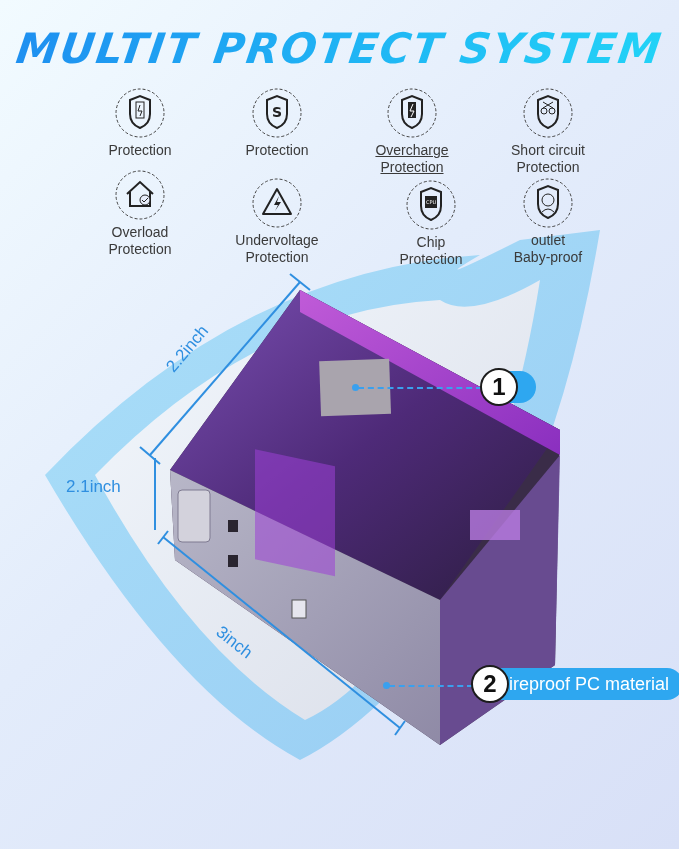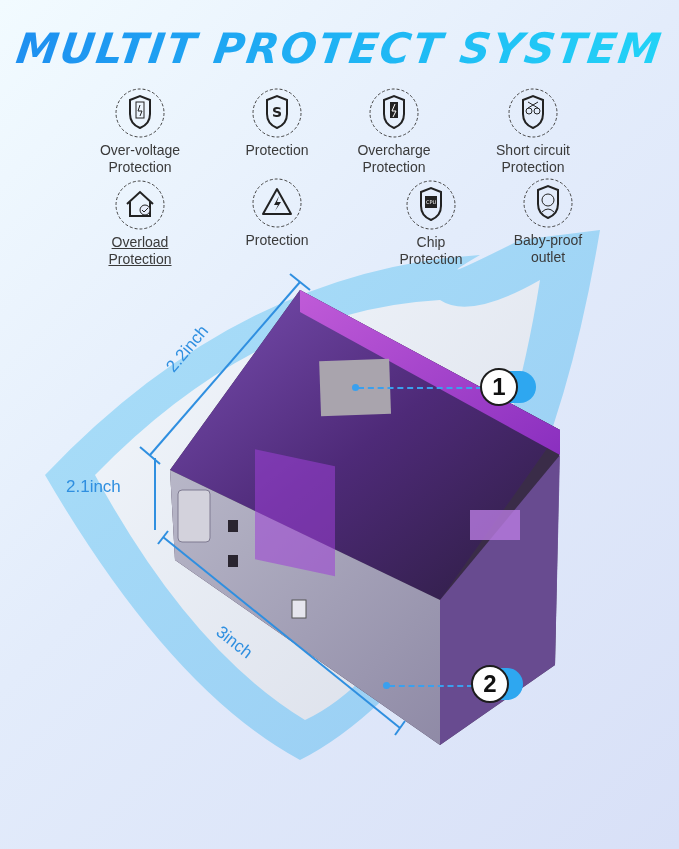--- a/index.html
+++ b/index.html
@@ -105,79 +105,79 @@
 
 <div class="feat" style="left:70px; top:86px;">
   <span class="ico">
     <svg viewBox="0 0 54 54">
         <circle cx="27" cy="27" r="24" fill="none" stroke="#444" stroke-dasharray="3 2"></circle>
         <path d="M17 14 L27 10 L37 14 L37 28 Q37 38 27 42 Q17 38 17 28 Z" fill="none" stroke="#222" stroke-width="2"></path>
         <rect x="23" y="16" width="8" height="16" fill="none" stroke="#222"></rect>
         <path d="M27 19 L25 25 L29 25 L27 30" stroke="#222" fill="none"></path>
       </svg>
   </span>
-  <div>Over-voltage</div>
   <div>Protection</div>
 </div>
 <div class="feat" style="left:207px; top:86px;">
   <span class="ico">
     <svg viewBox="0 0 54 54">
         <circle cx="27" cy="27" r="24" fill="none" stroke="#444" stroke-dasharray="3 2"></circle>
         <path d="M17 14 L27 10 L37 14 L37 28 Q37 38 27 42 Q17 38 17 28 Z" fill="none" stroke="#222" stroke-width="2"></path>
         <text x="27" y="31" font-size="14" text-anchor="middle" font-weight="bold" fill="#222" font-family="DejaVu Sans, sans-serif">S</text>
       </svg>
   </span>
   <div>Protection</div>
 </div>
-<div class="feat" style="left:324px; top:86px;">
+<div class="feat" style="left:342px; top:86px;text-decoration:underline;">
   <span class="ico">
     <svg viewBox="0 0 54 54">
         <circle cx="27" cy="27" r="24" fill="none" stroke="#444" stroke-dasharray="3 2"></circle>
         <path d="M17 14 L27 10 L37 14 L37 28 Q37 38 27 42 Q17 38 17 28 Z" fill="none" stroke="#222" stroke-width="2"></path>
         <rect x="23" y="16" width="8" height="16" fill="#222"></rect>
         <path d="M28 18 L25 25 L29 25 L26 31" stroke="#fff" fill="none"></path>
       </svg>
   </span>
   <div>Overcharge</div>
   <div>Protection</div>
 </div>
-<div class="feat" style="left:463px; top:86px;">
+<div class="feat" style="left:478px; top:86px;">
   <span class="ico">
     <svg viewBox="0 0 54 54">
         <circle cx="27" cy="27" r="24" fill="none" stroke="#444" stroke-dasharray="3 2"></circle>
         <path d="M17 14 L27 10 L37 14 L37 28 Q37 38 27 42 Q17 38 17 28 Z" fill="none" stroke="#222" stroke-width="2"></path>
         <circle cx="23" cy="25" r="3" fill="none" stroke="#222"></circle>
         <circle cx="31" cy="25" r="3" fill="none" stroke="#222"></circle>
         <path d="M22 16 L32 22 M32 16 L22 22" stroke="#222"></path>
       </svg>
   </span>
   <div>Short circuit</div>
   <div>Protection</div>
 </div>
 
-<div class="feat" style="left:70px; top:178px;text-decoration:underline;">
+<div class="feat" style="left:70px; top:168px;">
   <span class="ico">
     <svg viewBox="0 0 54 54">
         <circle cx="27" cy="27" r="24" fill="none" stroke="#444" stroke-dasharray="3 2"></circle>
         <path d="M14 26 L27 14 L40 26 M17 24 L17 38 L37 38 L37 24" fill="none" stroke="#222" stroke-width="2"></path>
         <circle cx="32" cy="32" r="5" fill="#e8eefb" stroke="#222"></circle>
         <path d="M29 32 L31 34 L35 30" stroke="#222" fill="none"></path>
       </svg>
   </span>
   <div>Overload</div>
   <div>Protection</div>
 </div>
 <div class="feat" style="left:207px; top:176px;">
   <span class="ico">
     <svg viewBox="0 0 54 54">
         <circle cx="27" cy="27" r="24" fill="none" stroke="#444" stroke-dasharray="3 2"></circle>
         <path d="M27 13 L41 38 L13 38 Z" fill="none" stroke="#222" stroke-width="2" stroke-linejoin="round"></path>
         <path d="M29 20 L24 29 L28 29 L25 35 L31 26 L27 26 Z" fill="#222"></path>
       </svg>
   </span>
+  <div>Undervoltage</div>
   <div>Protection</div>
 </div>
 <div class="feat" style="left:361px; top:178px;">
   <span class="ico">
     <svg viewBox="0 0 54 54">
         <circle cx="27" cy="27" r="24" fill="none" stroke="#444" stroke-dasharray="3 2"></circle>
         <path d="M17 14 L27 10 L37 14 L37 28 Q37 38 27 42 Q17 38 17 28 Z" fill="none" stroke="#222" stroke-width="2"></path>
         <rect x="21" y="18" width="12" height="12" fill="#222"></rect>
         <text x="27" y="26" font-size="5" fill="#fff" text-anchor="middle" font-family="DejaVu Sans, sans-serif">CPU</text>
       </svg>
@@ -187,31 +187,32 @@
 </div>
 <div class="feat" style="left:478px; top:176px;">
   <span class="ico">
     <svg viewBox="0 0 54 54">
         <circle cx="27" cy="27" r="24" fill="none" stroke="#444" stroke-dasharray="3 2"></circle>
         <path d="M17 14 L27 10 L37 14 L37 28 Q37 38 27 42 Q17 38 17 28 Z" fill="none" stroke="#222" stroke-width="2"></path>
         <circle cx="27" cy="24" r="6" fill="none" stroke="#222"></circle>
         <path d="M21 36 Q27 30 33 36" fill="none" stroke="#222"></path>
       </svg>
   </span>
+  <div>outlet</div>
   <div>Baby-proof</div>
-  <div>outlet</div>
 </div>
 
 <div class="dim" style="left:170px; top:360px; transform:rotate(-50deg); transform-origin:left center;">2.2inch</div>
 <div class="dim" style="left:66px; top:477px;">2.1inch</div>
 <div class="dim" style="left:218px; top:620px; transform:rotate(38deg); transform-origin:left center;">3inch</div>
 
 <div class="leader-dot" style="left:352px; top:384px;"></div>
 <div class="leader" style="left:358px; top:387px; width:124px;"></div>
 <div class="callout" style="left:484px; top:371px;">
   <span class="num">1</span>
 </div>
 
 <div class="leader-dot" style="left:383px; top:682px;"></div>
 <div class="leader" style="left:389px; top:685px; width:84px;"></div>
 <div class="callout" style="left:475px; top:668px; padding-left:34px;">
   <span class="num">2</span>
+  <span>ireproof PC material</span>
 </div>
 
 </body></html>

